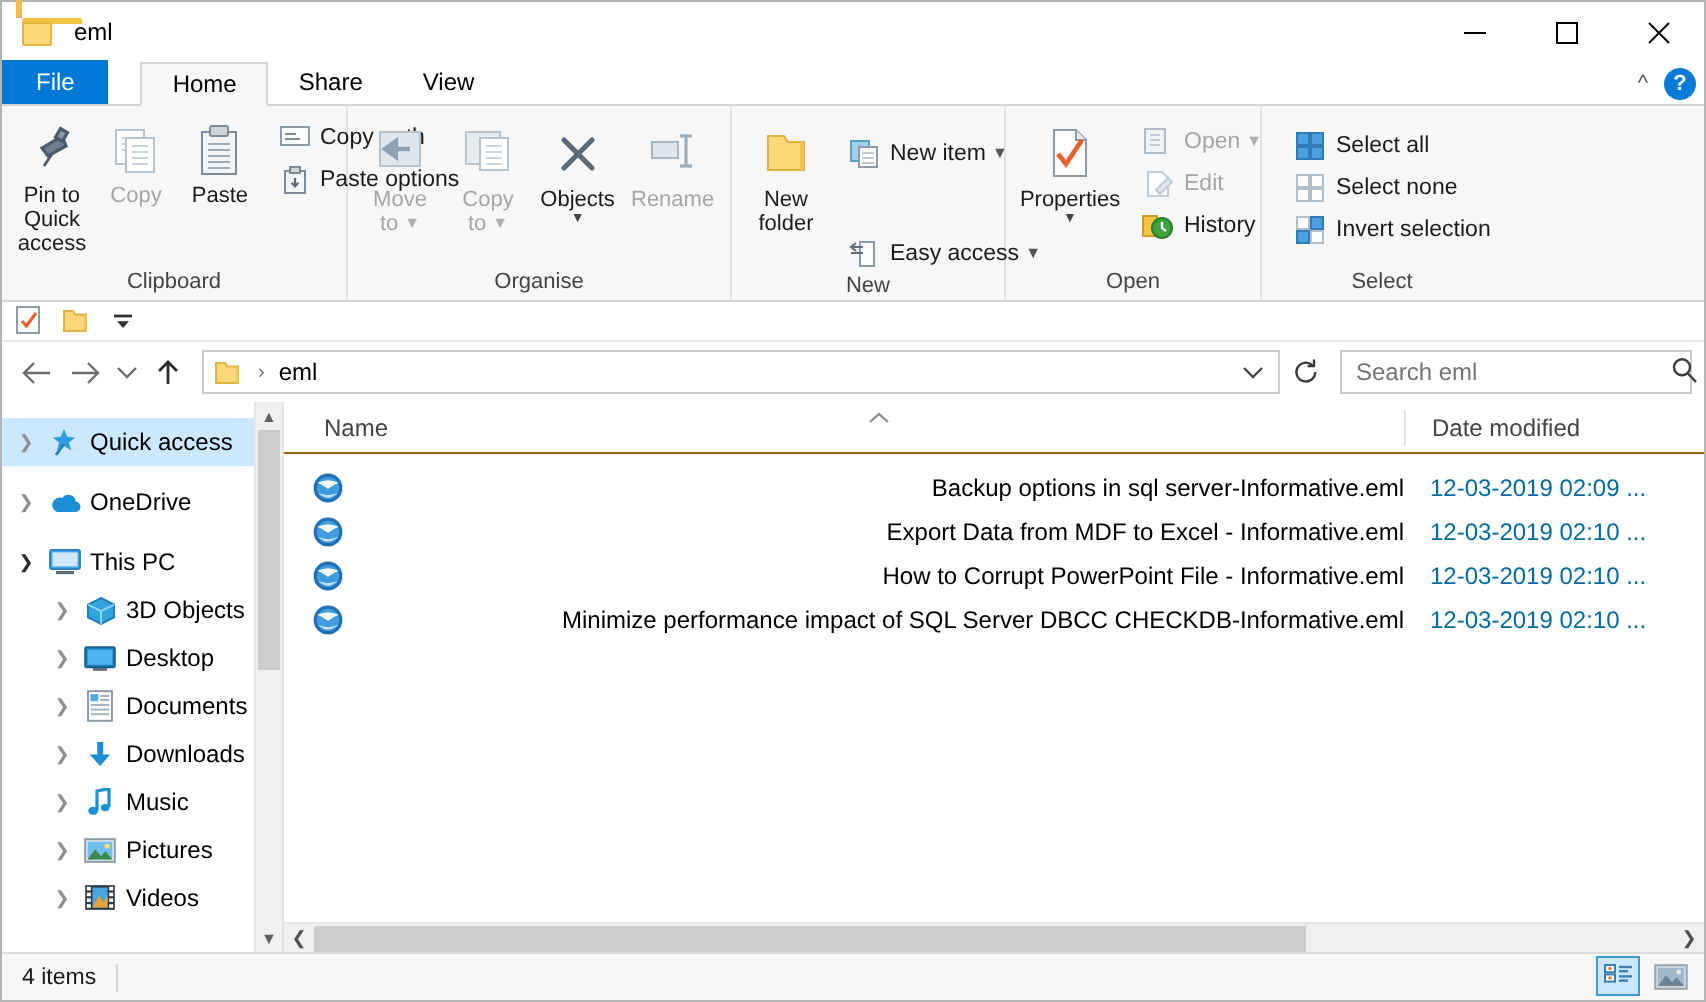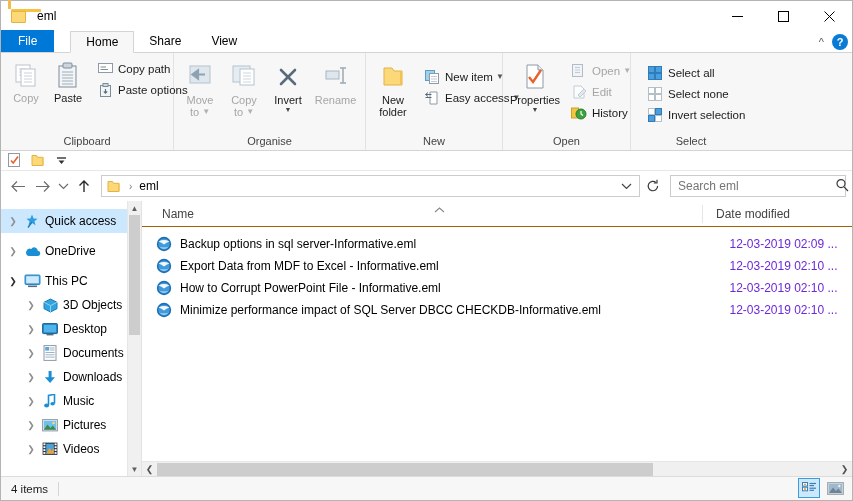--- a/index.html
+++ b/index.html
@@ -87,22 +87,22 @@
   .vsplit { width:1px; background:#e2e2e2; }
 
   .listarea { flex:1; display:flex; flex-direction:column; min-width:0; position:relative; background:#fff; }
   .colheader { height:26px; display:flex; align-items:center; border-bottom:1px solid #a16207; font-size:12px; color:#444; position:relative; }
   .col-name { width:560px; padding-left:20px; display:flex; align-items:center; height:26px; }
   .col-date { flex:1; padding-left:13px; border-left:1px solid #e5e5e5; height:18px; display:flex; align-items:center; }
   .sortmark { position:absolute; left:292px; top:3px; color:#888; font-size:10px; }
 
   .filelist { flex:1; overflow:hidden; padding-top:6px; }
   .filerow { height:22px; display:flex; align-items:center; font-size:12px; color:#000; }
-  .file-name { width:560px; display:flex; align-items:center; padding-left:14px; overflow:hidden; white-space:nowrap; }
-  .file-date { flex:1; padding-left:13px; color:#6d28d9; white-space:nowrap; overflow:hidden;text-align:center; }
+  .file-name { width:560px; display:flex; align-items:center; padding-left:14px; overflow:hidden; white-space:nowrap;justify-content:space-between; }
+  .file-date { flex:1; padding-left:13px; color:#0369a1; white-space:nowrap; overflow:hidden; }
   .eml-ico { width:16px; height:16px; margin-right:8px; flex:0 0 16px; }
 
   .hscroll { height:15px; background:#f0f0f0; display:flex; align-items:center; border-top:1px solid #e6e6e6; position:relative; }
   .hscroll .harrow { width:15px; height:15px; display:flex; align-items:center; justify-content:center; color:#505050; font-size:9px; }
   .hscroll .htrack { flex:1; height:15px; position:relative; background:#f0f0f0; }
   .hscroll .hthumb { position:absolute; left:0; top:1px; bottom:1px; width:73%; background:#cdcdcd; }
 
   
   .statusbar { height:24px; background:#f7f7f7; border-top:1px solid #dcdcdc; display:flex; align-items:center; font-size:11.5px; color:#1b1b1b; flex:0 0 24px; position:relative; }
   .status-text { padding-left:10px; }
@@ -151,20 +151,33 @@
     <div class="tab-right">
       <span class="chev-up">^</span>
       <span class="help-btn">?</span>
     </div>
   </div>
 
   <div class="ribbon">
 
     <div class="rgroup" style="width:173px;">
       <div class="rgroup-items">
+        <div class="bigbtn" style="width:58px;">
+          <span class="icn">
+            <svg width="26" height="26" viewBox="0 0 26 26">
+              <g stroke="#4a5b6b" stroke-width="1.6" fill="#5b6b7b">
+                <line x1="13" y1="15" x2="9" y2="21" stroke-width="1.4"></line>
+                <path d="M8 12 L18 6 L20 11 L11 16 Z" fill="#6d7d8d" stroke="#4a5b6b"></path>
+                <rect x="16" y="3" width="4" height="5" transform="rotate(30 18 5)" fill="#8a98a6"></rect>
+              </g>
+            </svg>
+          </span>
+          <span>Pin to Quick</span>
+          <span>access</span>
+        </div>
         <div class="bigbtn dim">
           <span class="icn">
             <svg width="27" height="27" viewBox="0 0 27 27">
               <rect x="3" y="3" width="14" height="17" fill="#fff" stroke="#b9c3cc"></rect>
               <g stroke="#c9d2da" stroke-width="1">
                   <line x1="6" y1="7" x2="14" y2="7"></line>
                   <line x1="6" y1="10" x2="14" y2="10"></line>
                   <line x1="6" y1="13" x2="14" y2="13"></line>
                 </g>
               <rect x="8" y="7" width="14" height="17" fill="#fff" stroke="#b9c3cc"></rect>
@@ -258,21 +271,21 @@
         </div>
         <div class="bigbtn" style="min-width:44px;">
           <span class="icn">
             <svg width="28" height="28" viewBox="0 0 28 28">
               <g stroke="#5b6b7b" stroke-width="2.6" stroke-linecap="round">
                 <line x1="7" y1="7" x2="21" y2="21"></line>
                   <line x1="21" y1="7" x2="7" y2="21"></line>
               </g>
             </svg>
           </span>
-          <span>Invert</span>
+          <span>Objects</span>
           <span class="dropcaret">▼</span>
         </div>
         <div class="bigbtn dim" style="min-width:48px;">
           <span class="icn">
             <svg width="30" height="26" viewBox="0 0 30 26">
               <rect x="5" y="7" width="13" height="8" fill="#dfe7ee" stroke="#a9b6c1"></rect>
               <line x1="22" y1="4" x2="22" y2="19" stroke="#9fadb8" stroke-width="1.6"></line>
               <line x1="19" y1="4" x2="25" y2="4" stroke="#9fadb8" stroke-width="1.6"></line>
               <line x1="19" y1="19" x2="25" y2="19" stroke="#9fadb8" stroke-width="1.6"></line>
             </svg>
@@ -288,21 +301,21 @@
         <div class="bigbtn" style="min-width:46px;">
           <span class="icn">
             <svg width="28" height="26" viewBox="0 0 28 26">
               <path d="M5 4 h8 l2 3 h8 v14 h-18 z" fill="#fcd878" stroke="#e0b344"></path>
               <path d="M21 7 v14 h2 v-14 z" fill="#f2c253"></path>
             </svg>
           </span>
           <span>New</span>
           <span>folder</span>
         </div>
-        <div class="smallcol" style="padding-top:8px;">
+        <div class="smallcol" style="padding-top:8px;gap:29px;">
           <div class="smallbtn">
             <span class="icn">
               <svg width="15" height="14" viewBox="0 0 15 14">
                 <rect x="0.5" y="0.5" width="9" height="10" fill="#9fd0ee" stroke="#5a9ec6"></rect>
                 <rect x="4.5" y="3.5" width="9" height="10" fill="#fff" stroke="#8e9aa5"></rect>
                 <g stroke="#b9c3cc" stroke-width="0.9">
                     <line x1="6" y1="6.5" x2="12" y2="6.5"></line>
                     <line x1="6" y1="9" x2="12" y2="9"></line>
                     <line x1="6" y1="11.5" x2="12" y2="11.5"></line>
                   </g>

